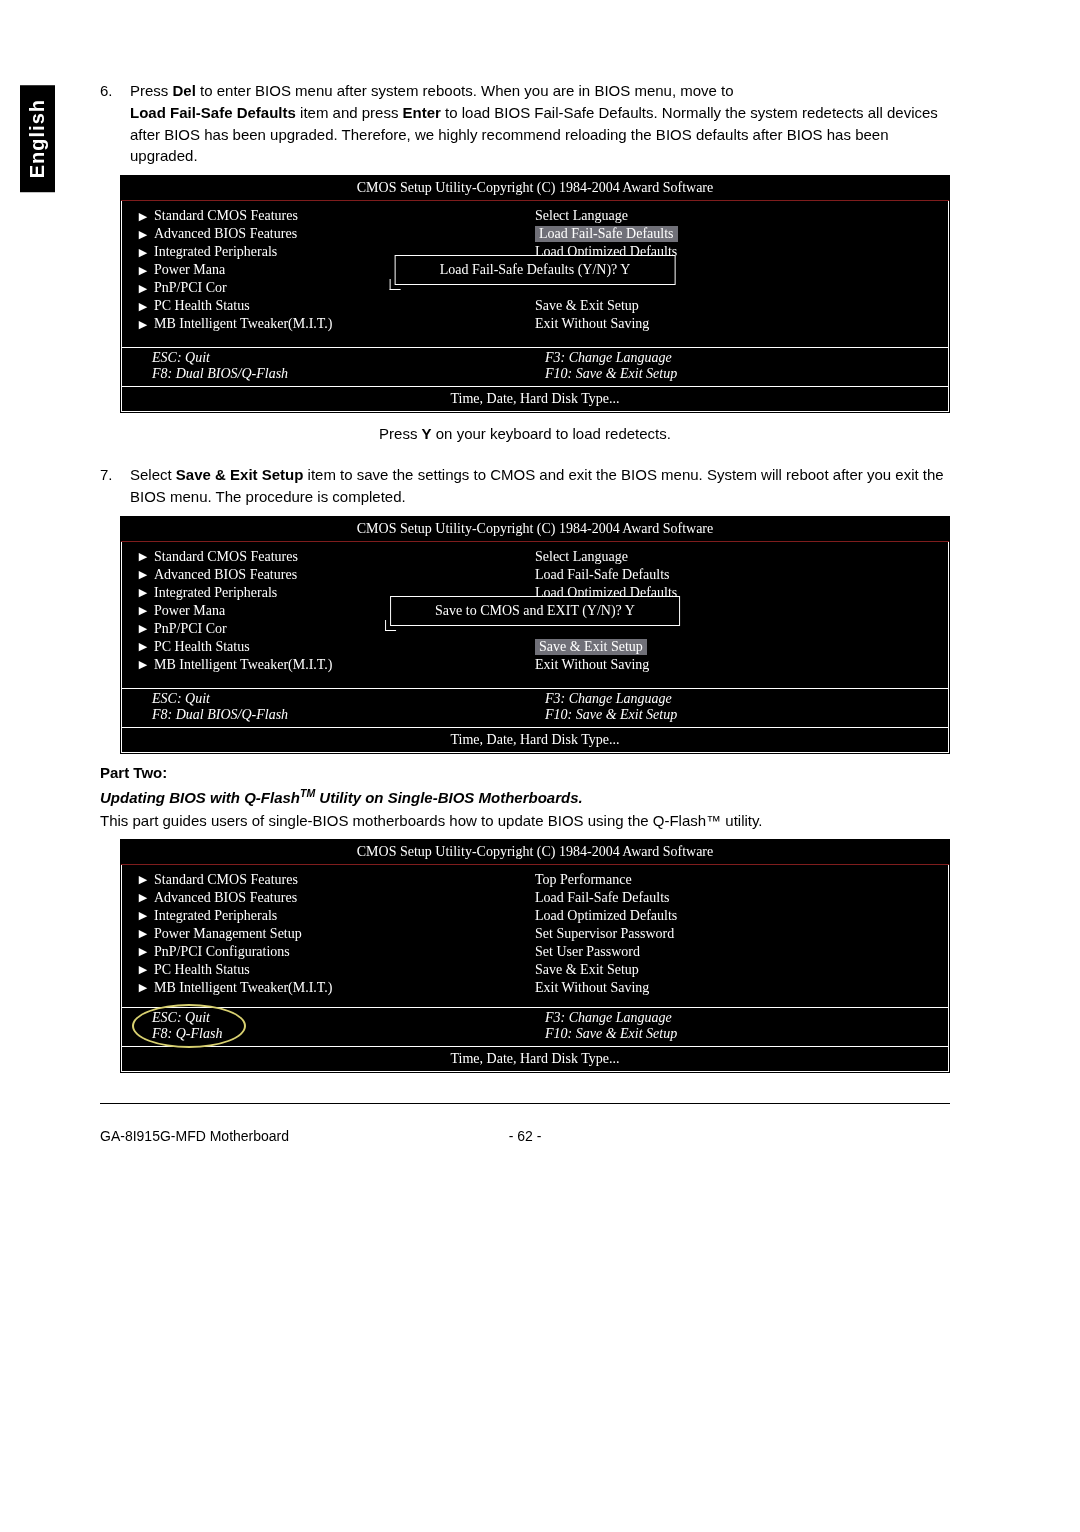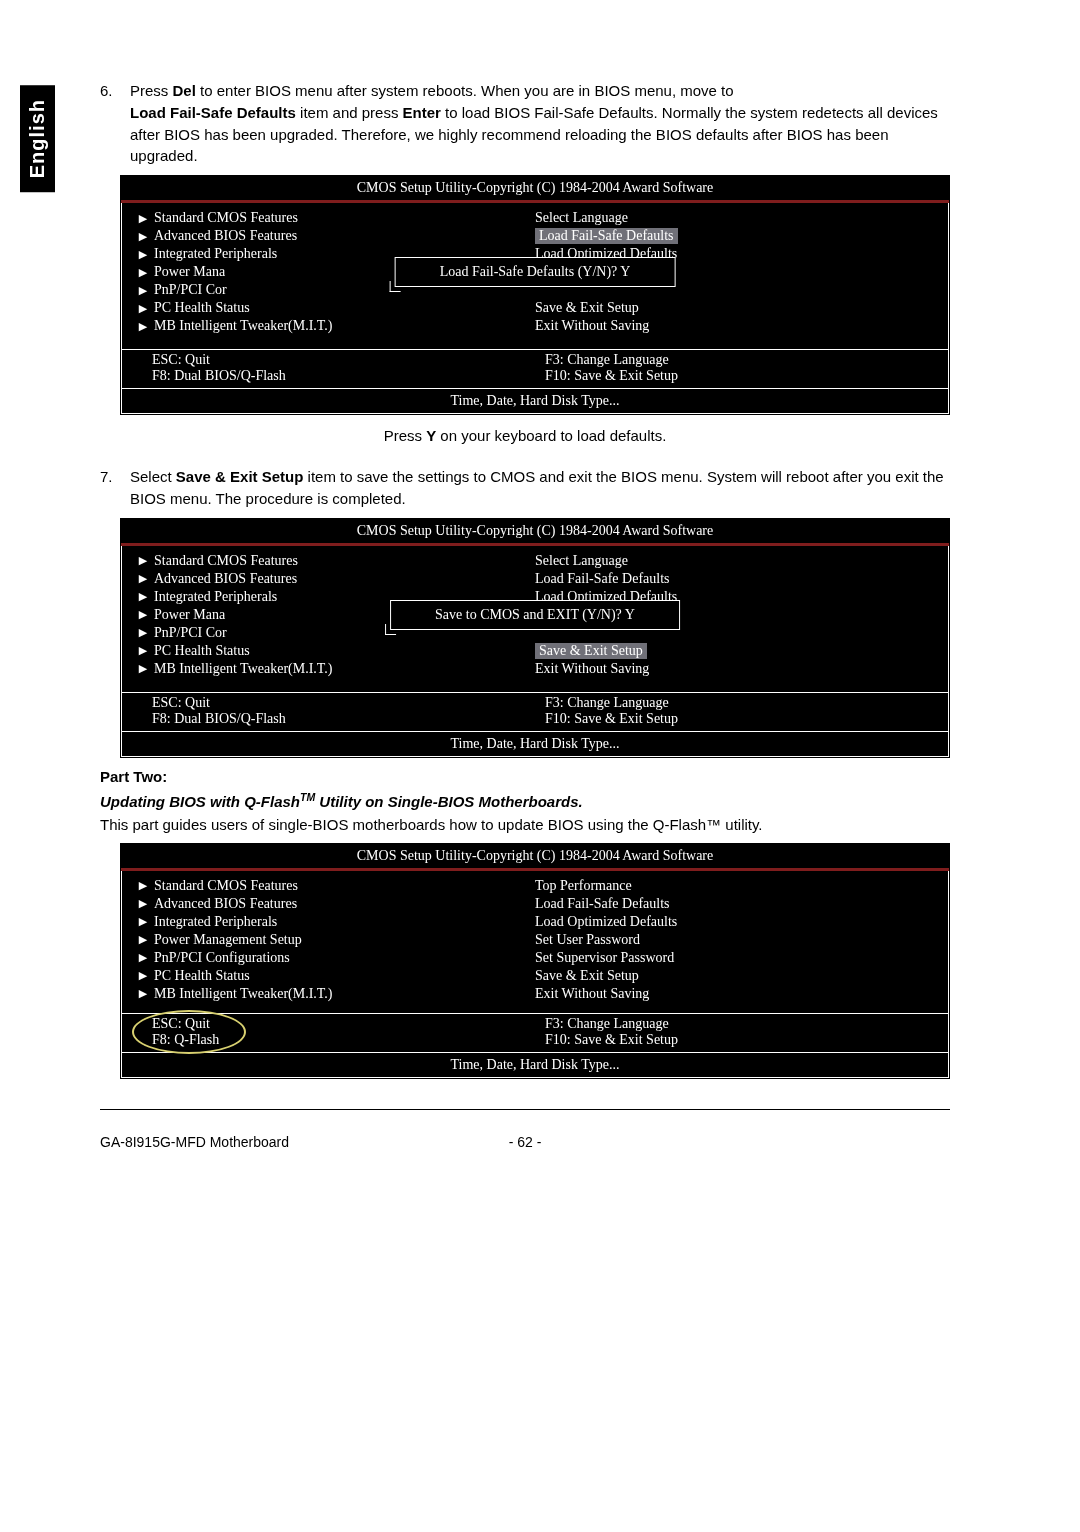--- a/index.html
+++ b/index.html
@@ -45,21 +45,21 @@
   .bios-box {
     margin: 8px 0 10px 20px;
     border: 1px solid #000;
     background: #000;
     color: #fff;
     font-family: "Times New Roman", serif;
     font-size: 14px;
   }
   .bios-title {
     text-align: center;
-    border-bottom: 3px solid #7f1d1d;
+    border-bottom: 1px solid #7f1d1d;
     padding: 4px 0;
   }
   .bios-main {
     display: flex;
     position: relative;
     border: 1px solid #fff;
     border-top: none;
     padding: 6px 10px 10px 10px;
     min-height: 130px;
   }
@@ -103,20 +103,21 @@
     width: 10px;
     height: 10px;
     border-left: 1px solid #fff;
     border-bottom: 1px solid #fff;
   }
   .bios-footer1 {
     display: flex;
     border: 1px solid #fff;
     border-top: none;
     padding: 2px 10px 4px 30px;
+    font-style: italic;
   }
   .bios-footer1 .fcol {
     width: 50%;
   }
   .bios-footer2 {
     text-align: center;
     border: 1px solid #fff;
     border-top: none;
     padding: 4px 0;
   }
@@ -231,21 +232,21 @@
         </div>
         <div class="fcol">
           <div>F3: Change Language</div>
           <div>F10: Save &amp; Exit Setup</div>
         </div>
       </div>
       <div class="bios-footer2">Time, Date, Hard Disk Type...</div>
     </div>
 
     <div class="caption">
-      <span>Press </span><b>Y</b><span> on your keyboard to load defaults.</span>
+      <span>Press </span><b>Y</b><span> on your keyboard to load redetects.</span>
     </div>
 
     <div class="step">
       <div class="step-num">7.</div>
       <div class="step-body">
         <span>Select </span><b>Save &amp; Exit Setup</b><span> item to save the settings to CMOS and exit the BIOS menu. System will reboot after you exit the BIOS menu. The procedure is completed.</span>
       </div>
     </div>
 
     <div class="bios-box">
@@ -359,24 +360,24 @@
           <div class="bios-row">
               <span>Top Performance</span>
             </div>
           <div class="bios-row">
               <span>Load Fail-Safe Defaults</span>
             </div>
           <div class="bios-row">
               <span>Load Optimized Defaults</span>
             </div>
           <div class="bios-row">
+              <span>Set Supervisor Password</span>
+            </div>
+          <div class="bios-row">
               <span>Set User Password</span>
-            </div>
-          <div class="bios-row">
-              <span>Set Supervisor Password</span>
             </div>
           <div class="bios-row">
               <span>Save &amp; Exit Setup</span>
             </div>
           <div class="bios-row">
               <span>Exit Without Saving</span>
             </div>
         </div>
       </div>
       <div class="bios-footer1" style="position:relative;">

